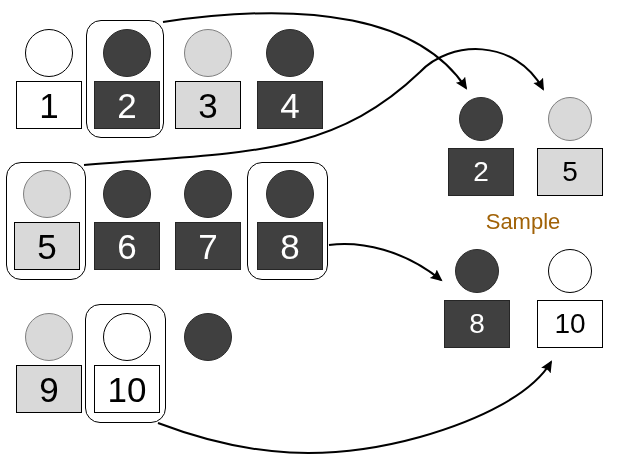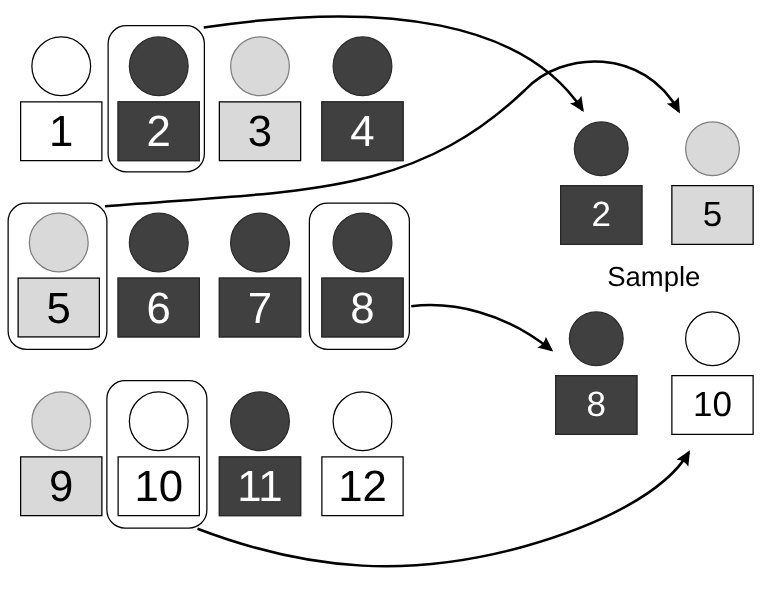--- a/index.html
+++ b/index.html
@@ -41,21 +41,21 @@
   .sel{
     position:absolute;box-sizing:border-box;
     border:1.5px solid #000;border-radius:15px;background:transparent;
   }
   .box2 {left:86px;top:20px;width:78px;height:118px}
   .box5 {left:6px;top:162px;width:80px;height:118px}
   .box8 {left:247px;top:162px;width:81px;height:118px}
   .box10{left:85px;top:304px;width:81px;height:119px}
   
   .grouplabel{
-    position:absolute;font-size:22px;color:#000000;text-align:center;width:160px;
+    position:absolute;font-size:22px;color:#a16207;text-align:center;width:160px;
   }
   .population-label{left:35px;top:428px;}
   .sample-label{left:443px;top:209px;}
   
   .overlay{position:absolute;left:0;top:0;pointer-events:none;}
   .overlay path.arrow{stroke:#000;stroke-width:2;fill:none;}
 </style>
 </head>
 <body>
 
@@ -103,25 +103,20 @@
   <div class="fig pop f9" data-shade="light">
     <div class="head"></div>
     <div class="torso">9</div>
   </div>
   <div class="fig pop f10" data-shade="white">
     <div class="head"></div>
     <div class="torso">10</div>
   </div>
   <div class="fig pop f11" data-shade="dark">
     <div class="head"></div>
-    <div class="torso">11</div>
-  </div>
-  <div class="fig pop f12" data-shade="white">
-    <div class="head"></div>
-    <div class="torso">12</div>
   </div>
 
   <div class="fig samp s2" data-shade="dark">
     <div class="head"></div>
     <div class="torso">2</div>
   </div>
   <div class="fig samp s5" data-shade="light">
     <div class="head"></div>
     <div class="torso">5</div>
   </div>

